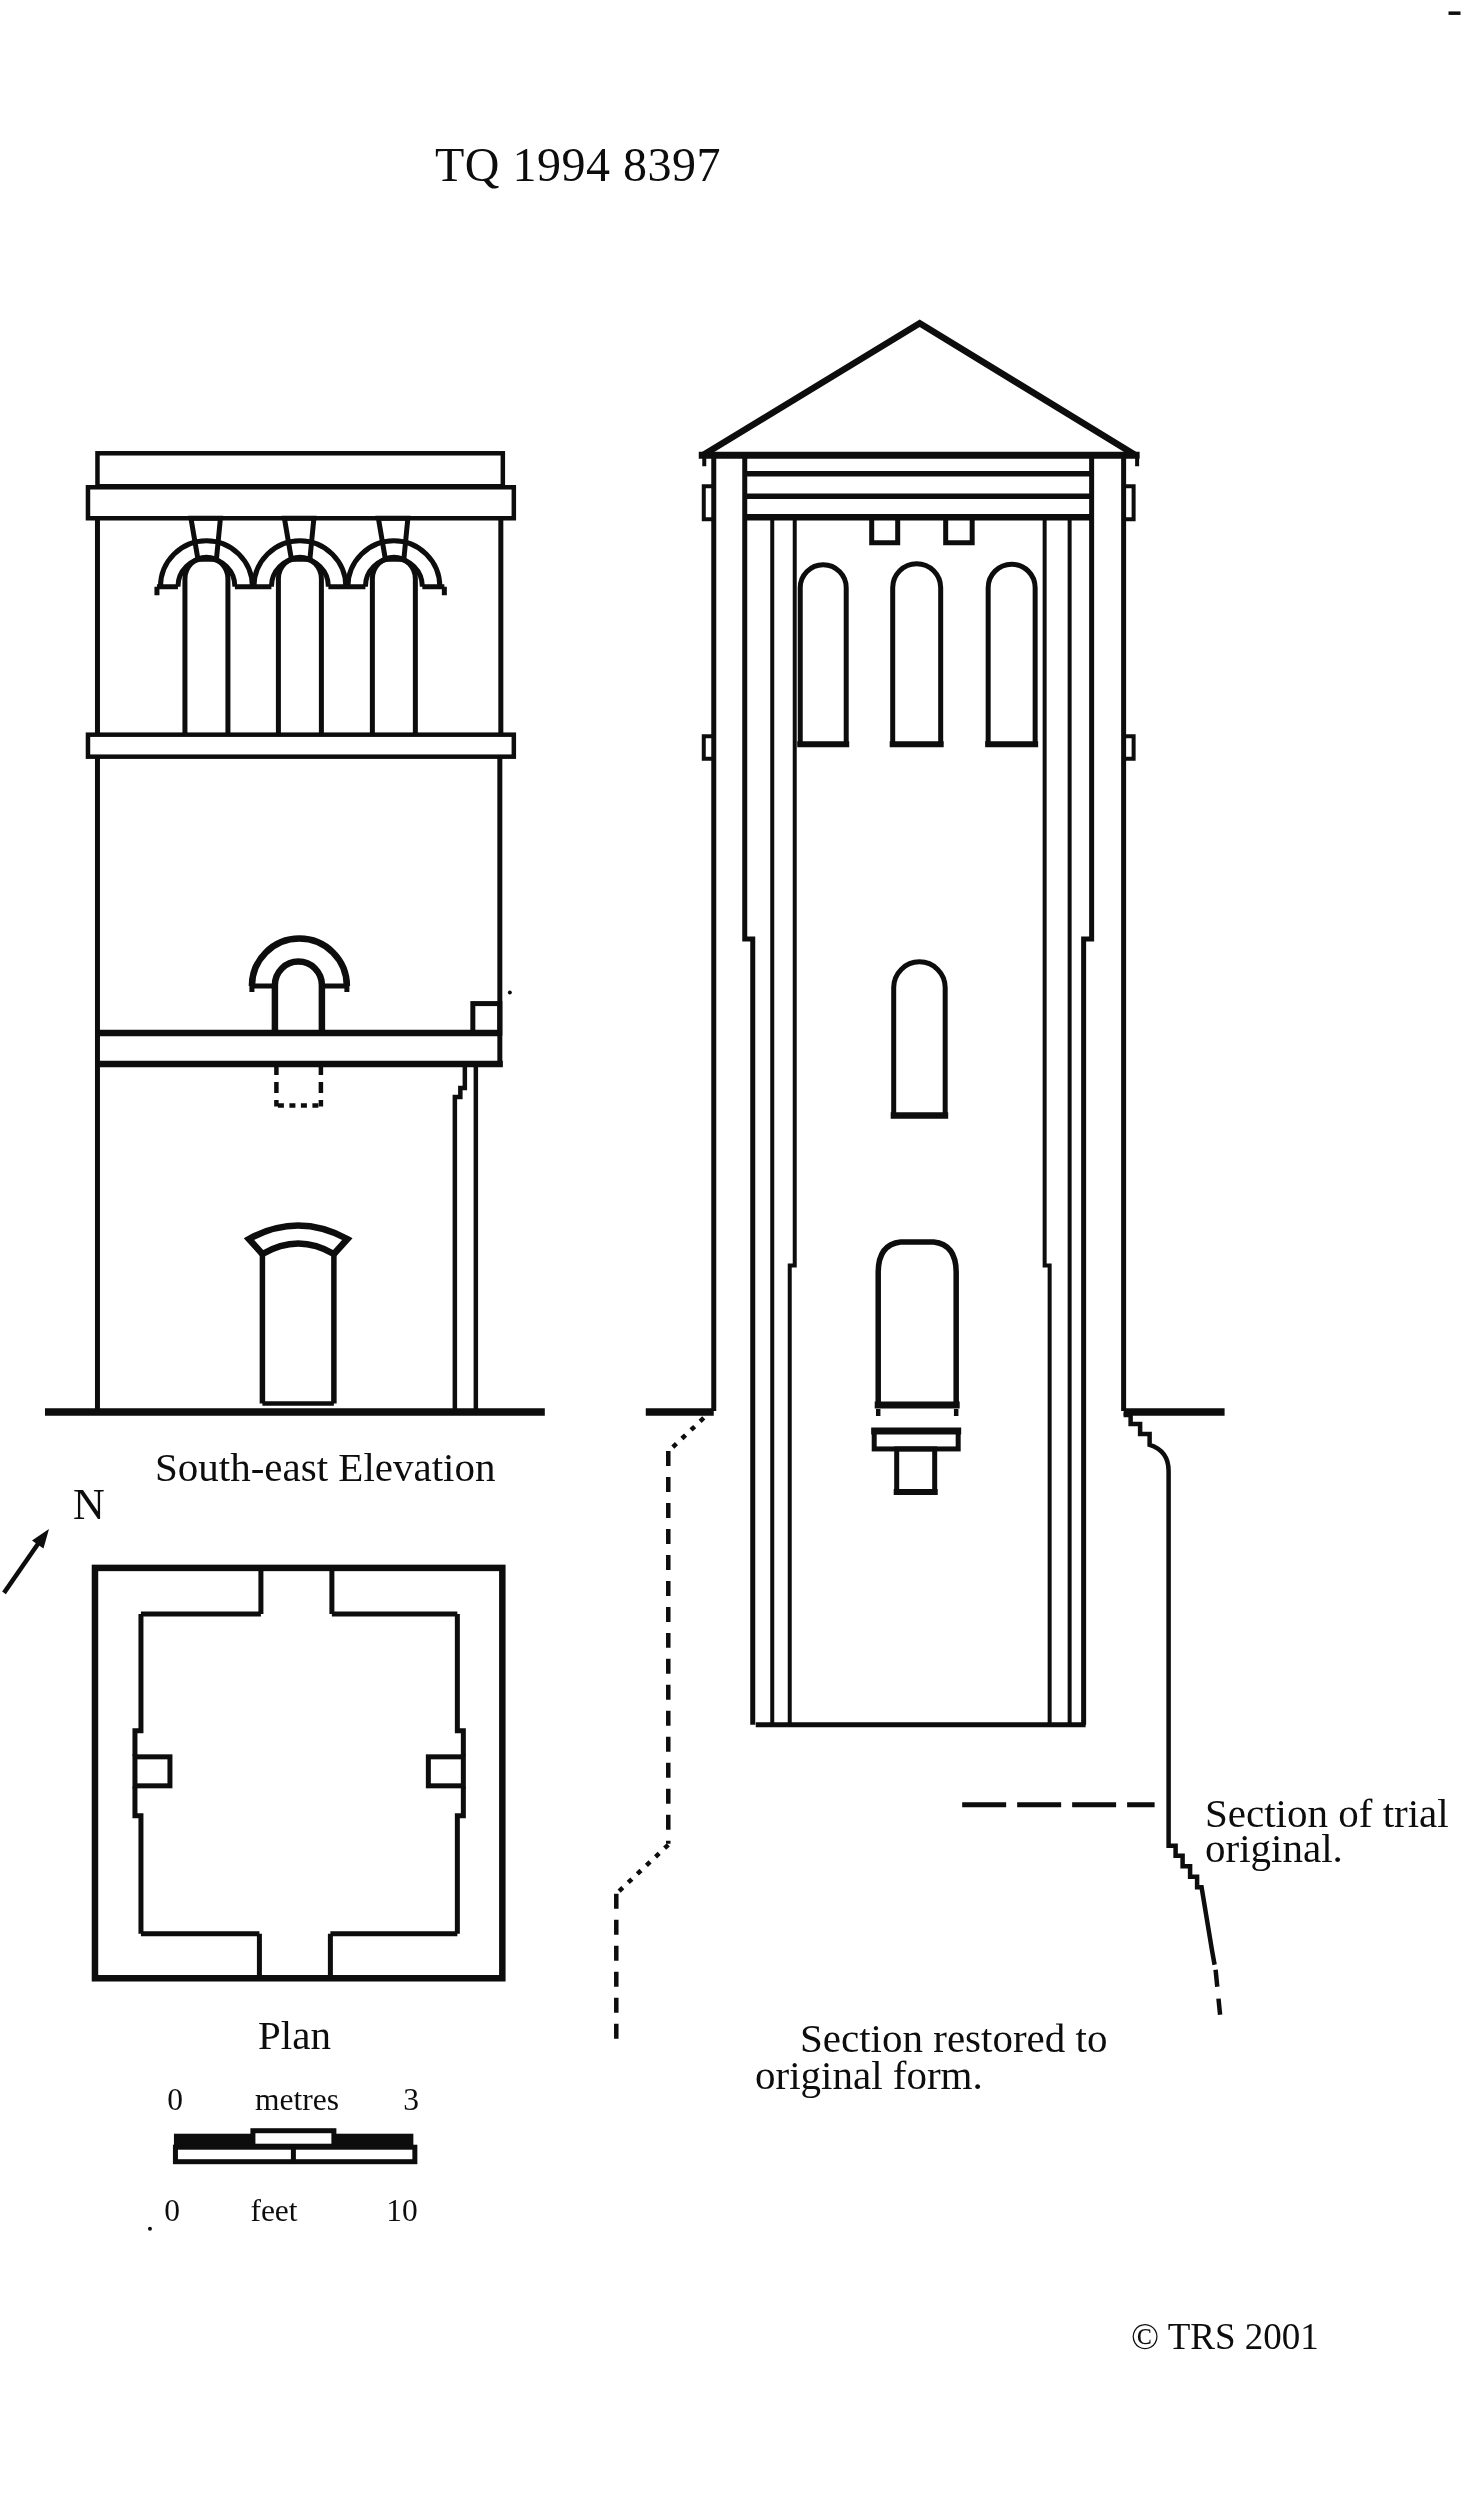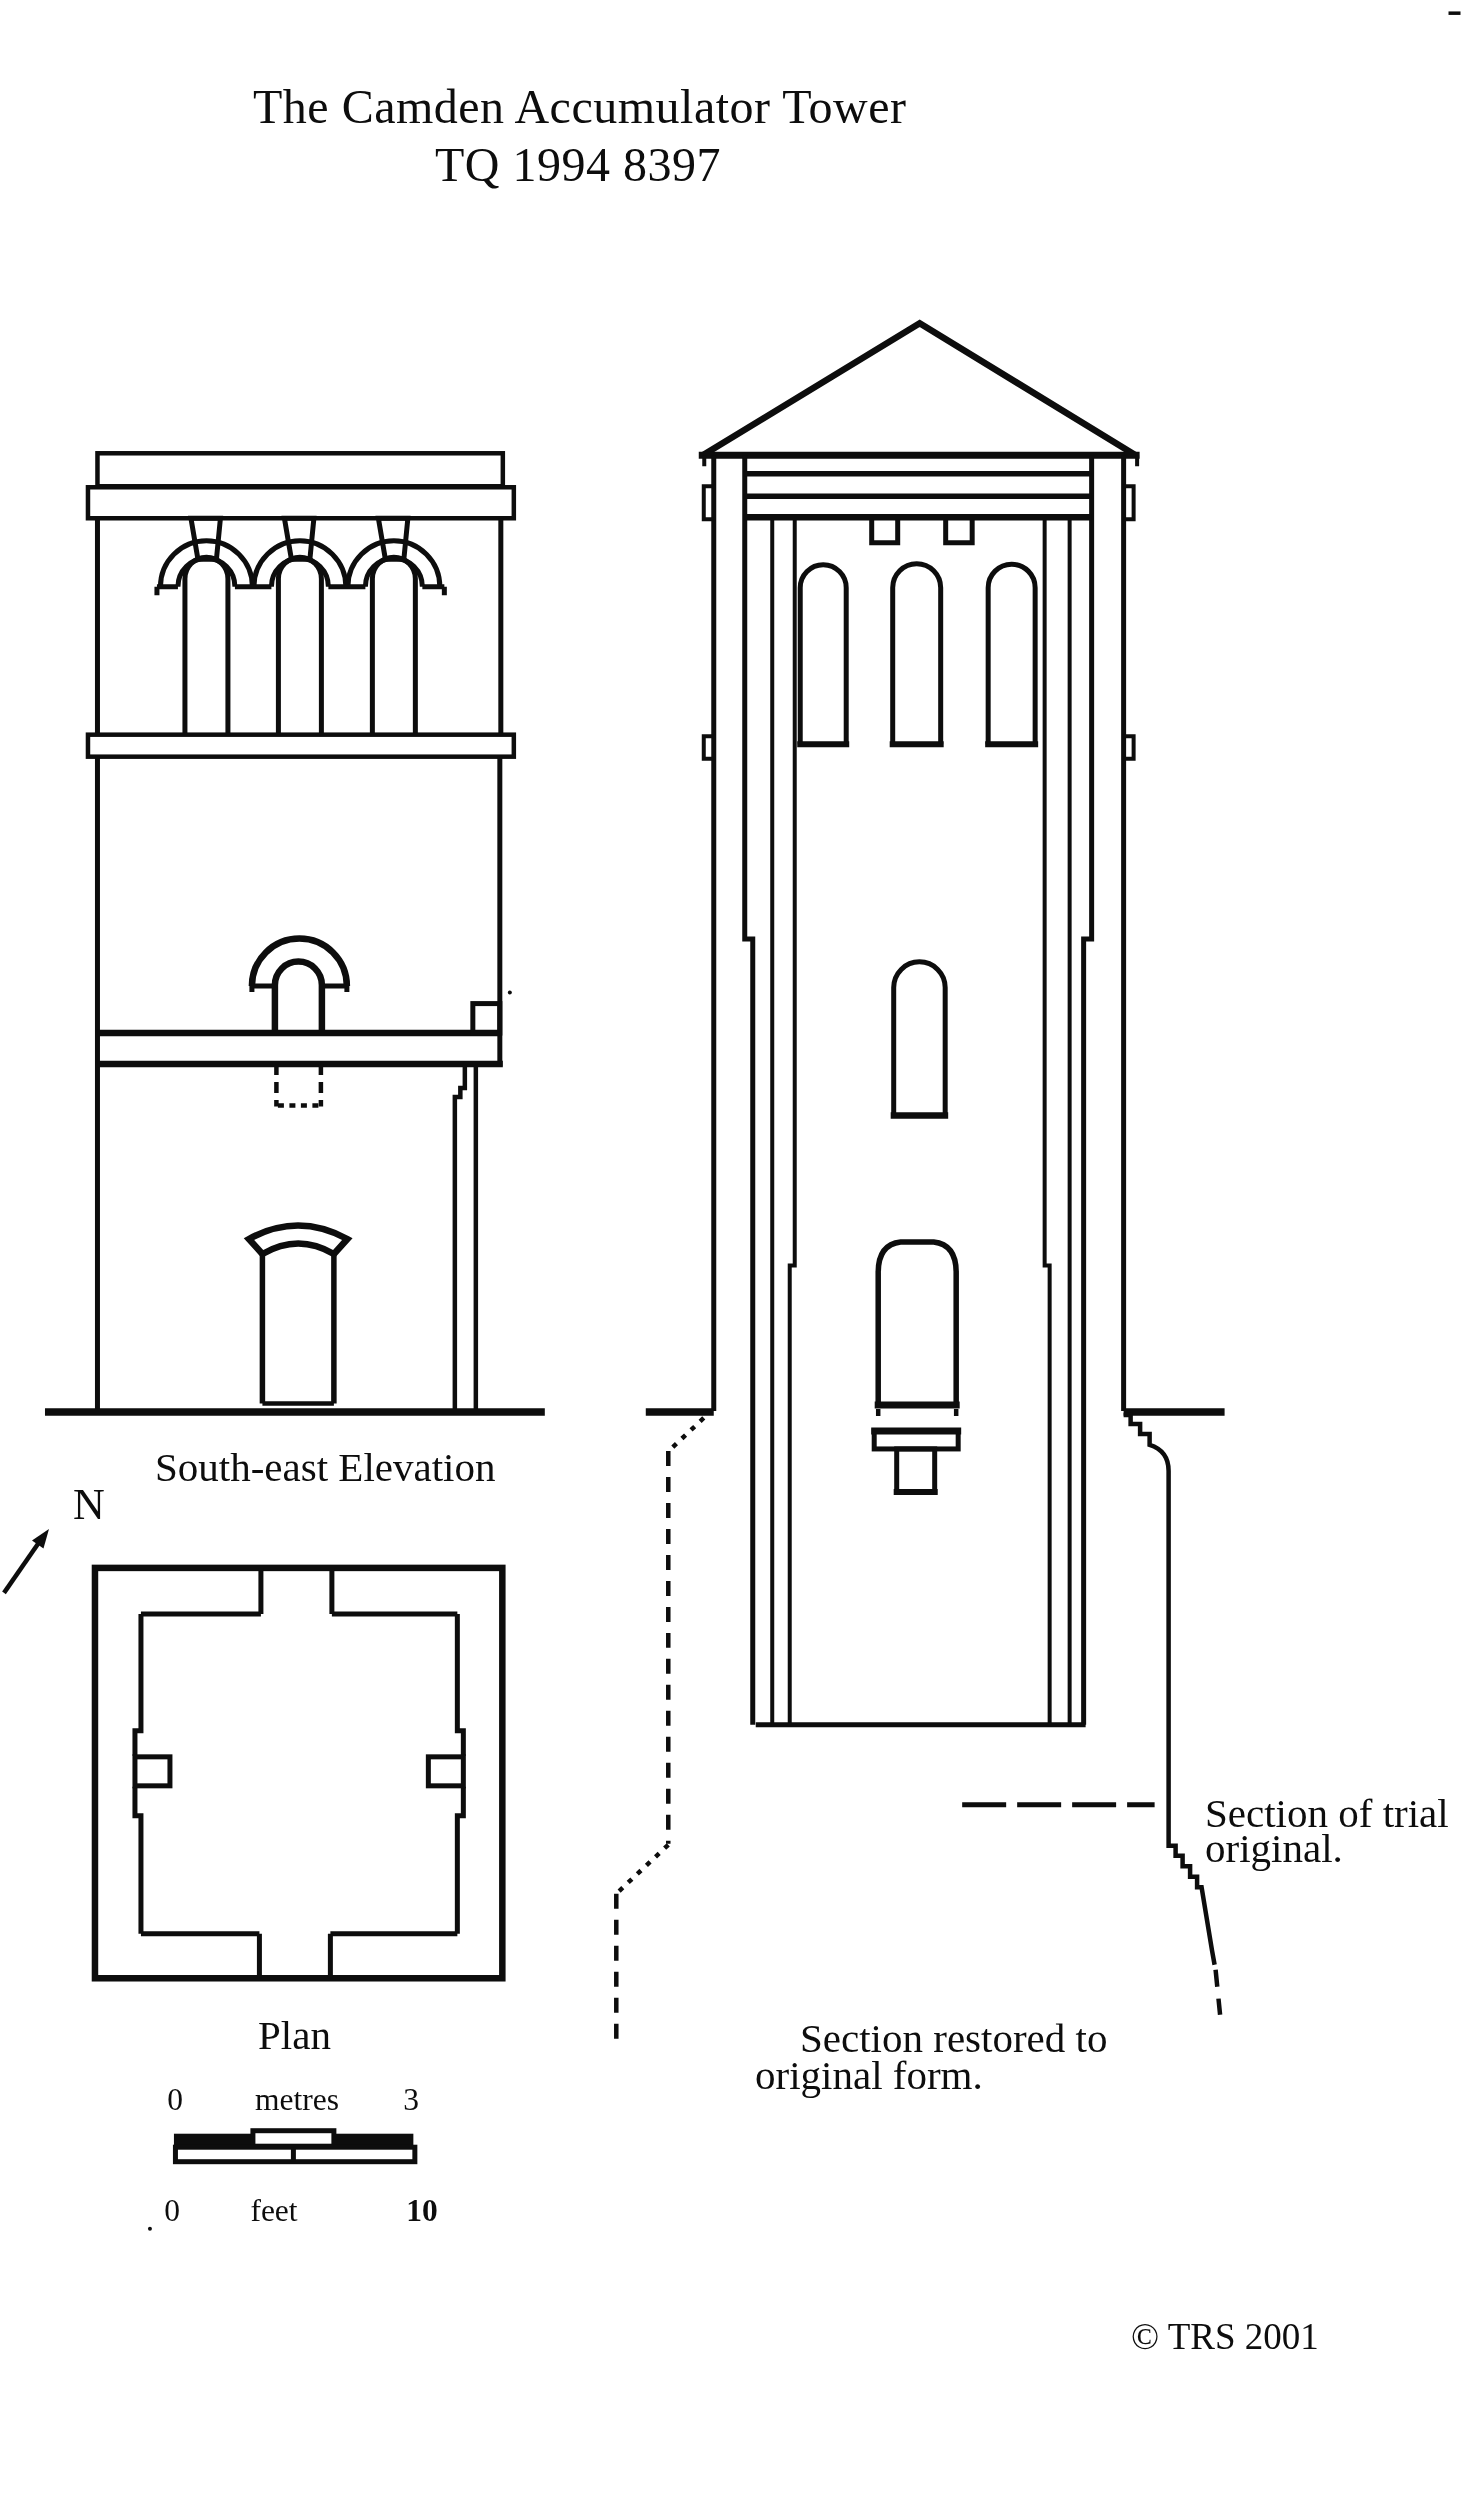--- a/index.html
+++ b/index.html
@@ -188,36 +188,35 @@
       <path d="M587,4295 V4324" stroke-width="10"></path>
     </g>
 
     <g fill="#0d0d0d" stroke="none">
       <rect x="2898" y="22" width="24" height="7"></rect>
       <circle cx="300" cy="4458" r="4"></circle>
       <circle cx="1020" cy="1985" r="4"></circle>
     </g>
   </svg>
 
-  <div class="lbl title ctr" style="left:253px;top:79px;width:650px;">The Camden Accumulator Tower</div>
   <div class="lbl title ctr" style="left:253px;top:137px;width:650px;">TQ 1994 8397</div>
 
   <div class="lbl cap" style="left:155px;top:1443px;">South-east Elevation</div>
 
   <div class="lbl north" style="left:73px;top:1479px;">N</div>
 
   <div class="lbl cap" style="left:258px;top:2011px;">Plan</div>
 
   <div class="lbl small ctr" style="left:163px;top:2082px;width:24px;">0</div>
   <div class="lbl small ctr" style="left:247px;top:2082px;width:100px;">metres</div>
   <div class="lbl small ctr" style="left:399px;top:2082px;width:24px;">3</div>
 
   <div class="lbl small ctr" style="left:160px;top:2193px;width:24px;">0</div>
   <div class="lbl small ctr" style="left:224px;top:2193px;width:100px;">feet</div>
-  <div class="lbl small ctr" style="left:404px;top:2193px;width:36px;font-weight:bold;">10</div>
+  <div class="lbl small ctr" style="left:384px;top:2193px;width:36px;">10</div>
 
   <div class="lbl cap" style="left:1205px;top:1789px;">Section of trial</div>
   <div class="lbl cap" style="left:1205px;top:1824px;">original.</div>
 
   <div class="lbl cap" style="left:800px;top:2014px;">Section restored to</div>
   <div class="lbl cap" style="left:755px;top:2051px;">original form.</div>
 
   <div class="lbl copy" style="left:1131px;top:2300px;">© TRS 2001</div>
 
 </div>

